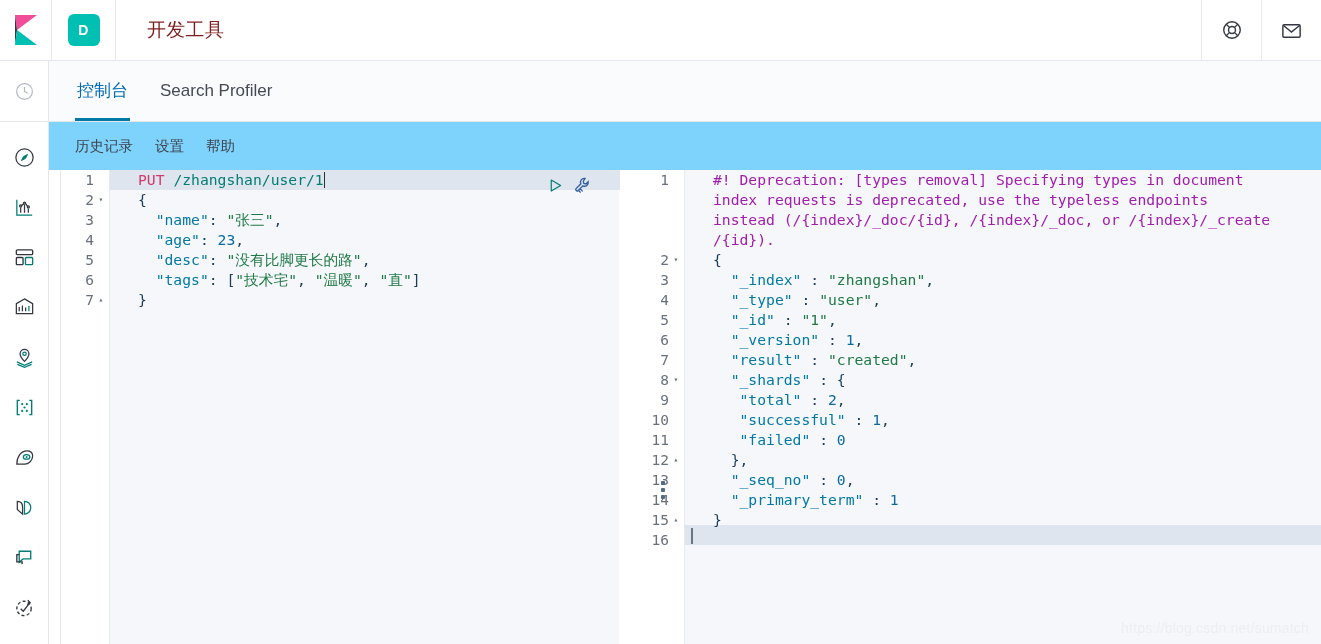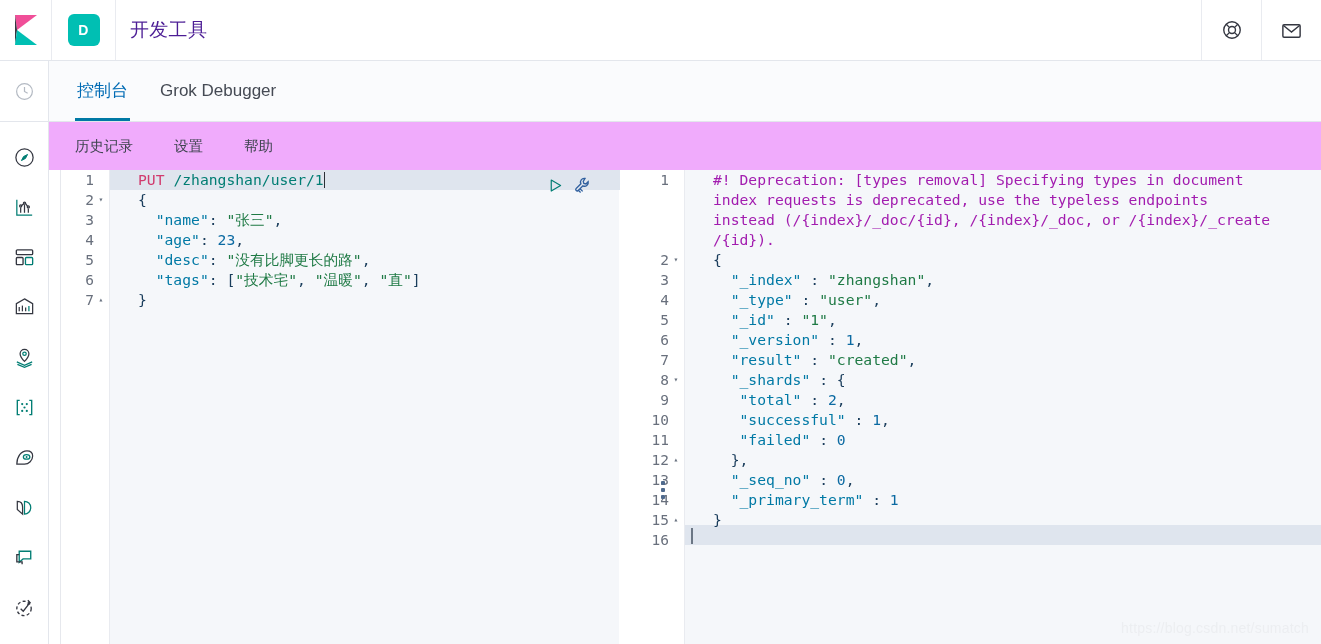--- a/index.html
+++ b/index.html
@@ -27,21 +27,21 @@
     border-right: 1px solid #e9ebf0;
   }
   .space-badge {
     width: 32px; height: 32px; border-radius: 6px;
     background: #00bfb3; color: #ffffff;
     font-size: 14px; font-weight: 600;
     display:flex; align-items:center; justify-content:center;
     letter-spacing: .2px;
   }
   .app-title {
-    margin-left: 14px; font-size: 19px; color: #4c1d95; font-weight: 400;
+    margin-left: 31px; font-size: 19px; color: #7f1d1d; font-weight: 400;
     letter-spacing: .3px;
   }
   .header-spacer { flex: 1 1 auto; }
   .hdr-icon-cell {
     width: 60px; height: 60px; display:flex; align-items:center; justify-content:center;
     border-left: 1px solid #e9ebf0;
   }
   .hdr-icon-cell svg { display:block; }
 
   
@@ -73,22 +73,22 @@
   }
   .tab.active { color: #006bb4; }
   .tab.active::after {
     content: ""; position: absolute; left: 0; right: 0; bottom: 0;
     height: 3px; background: #0079a5;
   }
 
   
   .subnav {
     position: absolute; left: 49px; top: 122px; width: 1272px; height: 48px;
-    background: #f0abfc;
-    display: flex; align-items: center; padding-left: 26px; gap: 19px;
+    background: #7dd3fc;
+    display: flex; align-items: center; padding-left: 26px;
   }
   .subnav-item {
     font-size: 14.5px; color: #3f4450; margin-right: 22px; cursor: pointer;
     white-space: nowrap;
   }
 
   
   .editors {
     position: absolute; left: 49px; top: 170px; width: 1272px; height: 474px;
     background: #ffffff;
@@ -327,21 +327,21 @@
           <path d="M8 13.2 L10.7 15.8 L17.5 7.2" stroke-dasharray="0" stroke="#343741"></path>
           <path d="M15.5 4.5 L17.8 7 L15 9" stroke-dasharray="0"></path>
         </svg>
       </div>
 
     </div>
   </div>
 
   <div class="tabstrip">
     <div class="tab active">控制台</div>
-    <div class="tab">Grok Debugger</div>
+    <div class="tab">Search Profiler</div>
   </div>
 
   <div class="subnav">
     <div class="subnav-item">历史记录</div>
     <div class="subnav-item">设置</div>
     <div class="subnav-item">帮助</div>
   </div>
 
   <div class="editors">
 

